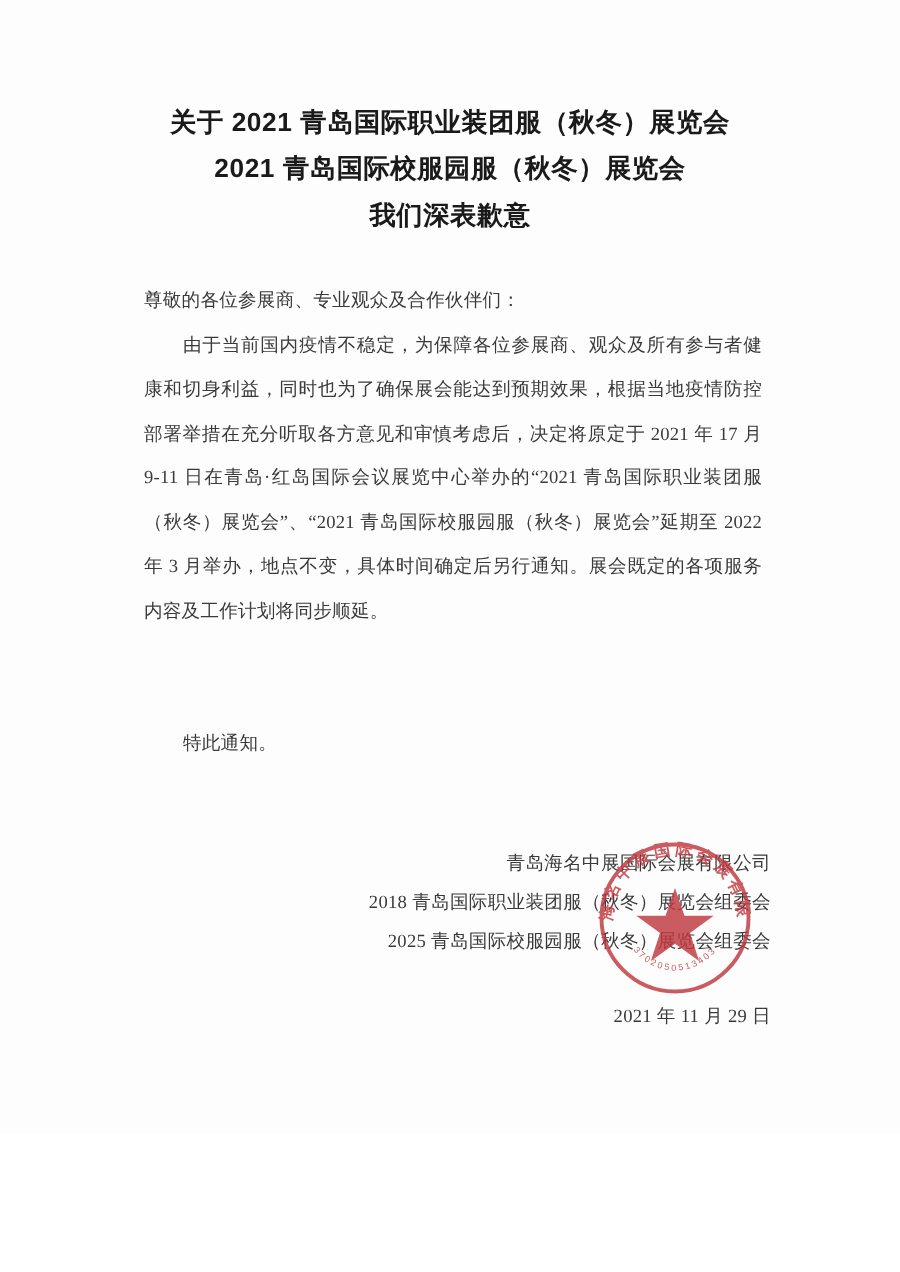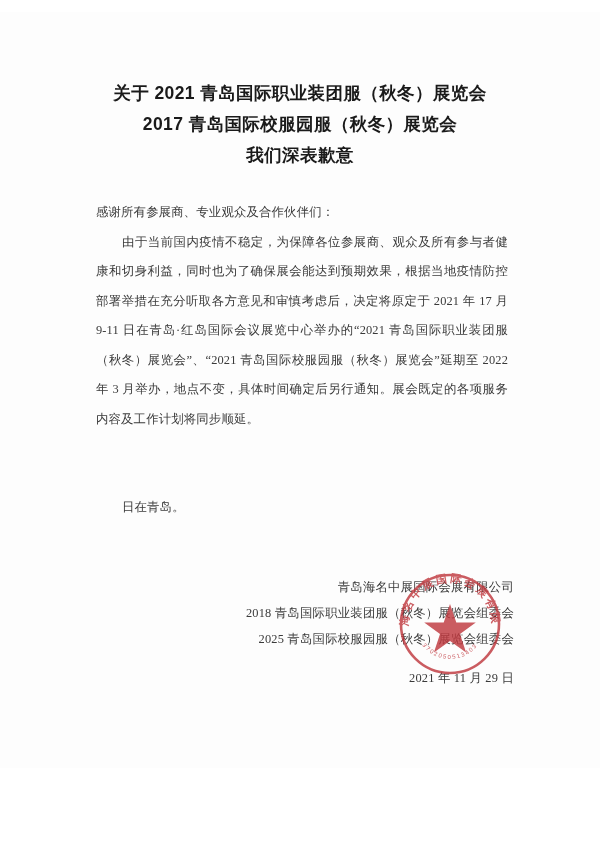--- a/index.html
+++ b/index.html
@@ -11,21 +11,21 @@
     height: 848px;
     background: #ffffff;
     font-family: "Liberation Serif", "DejaVu Serif", serif;
     overflow: hidden;
     position: relative;
   }
 
   .page {
     position: absolute;
     left: 0;
-    top: 12px;
+    top: 0;
     width: 600px;
     height: 756px;
     background: #fdfdfd;
     box-sizing: border-box;
   }
 
   
   .title-block {
     position: absolute;
     left: 0;
@@ -82,21 +82,21 @@
   }
   .sign-line {
     color: #3a3a3a;
     font-size: 12.4px;
     line-height: 26px;
     letter-spacing: 0.2px;
     white-space: nowrap;
     font-family: "Liberation Serif", "DejaVu Serif", serif;
   }
   .sign-date {
-    margin-top: 13px;
+    margin-top: 24px;
   }
 
   
   .seal {
     position: absolute;
     left: 394px;
     top: 556px;
     width: 112px;
     height: 112px;
     pointer-events: none;
@@ -104,30 +104,30 @@
   }
   .seal svg { display: block; }
 </style>
 </head>
 <body>
 
 <div class="page">
 
   <div class="title-block">
     <div class="title-line">关于 2021 青岛国际职业装团服（秋冬）展览会</div>
-    <div class="title-line">2017 青岛国际校服园服（秋冬）展览会</div>
+    <div class="title-line">2021 青岛国际校服园服（秋冬）展览会</div>
     <div class="title-line">我们深表歉意</div>
   </div>
 
   <div class="body-block">
-    <p class="para salutation">感谢所有参展商、专业观众及合作伙伴们：</p>
+    <p class="para salutation">尊敬的各位参展商、专业观众及合作伙伴们：</p>
     <p class="para indent">由于当前国内疫情不稳定，为保障各位参展商、观众及所有参与者健康和切身利益，同时也为了确保展会能达到预期效果，根据当地疫情防控部署举措在充分听取各方意见和审慎考虑后，决定将原定于 2021 年 17 月 9-11 日在青岛·红岛国际会议展览中心举办的“2021 青岛国际职业装团服（秋冬）展览会”、“2021 青岛国际校服园服（秋冬）展览会”延期至 2022 年 3 月举办，地点不变，具体时间确定后另行通知。展会既定的各项服务内容及工作计划将同步顺延。</p>
     <div class="gap-line"></div>
     <div class="gap-line"></div>
-    <p class="para indent">日在青岛。</p>
+    <p class="para indent">特此通知。</p>
   </div>
 
   <div class="sign-block">
     <div class="sign-line">青岛海名中展国际会展有限公司</div>
     <div class="sign-line">2018 青岛国际职业装团服（秋冬）展览会组委会</div>
     <div class="sign-line">2025 青岛国际校服园服（秋冬）展览会组委会</div>
     <div class="sign-line sign-date">2021 年 11 月 29 日</div>
   </div>
 
   <div class="seal">

